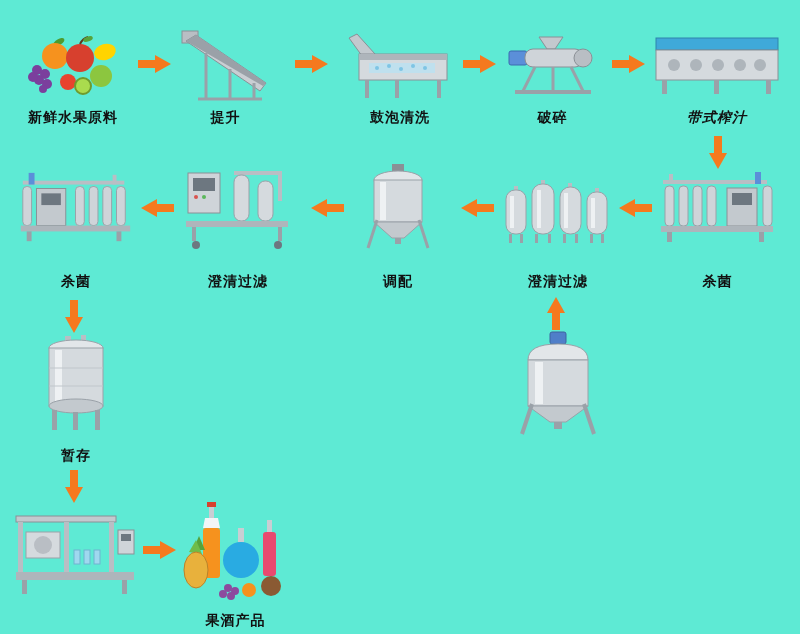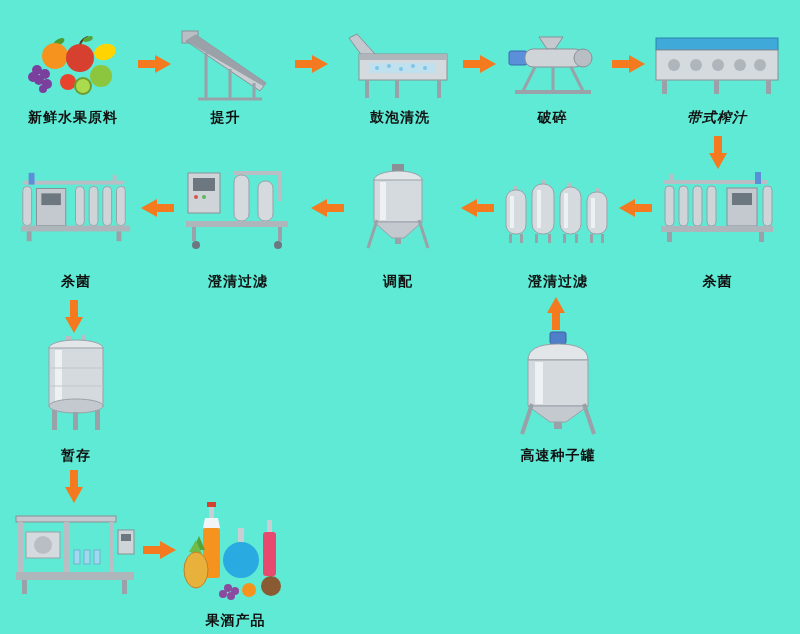--- a/index.html
+++ b/index.html
@@ -310,21 +310,20 @@
       <rect x="43" y="14" width="6" height="6" fill="#8a9096"></rect>
       <path d="M16 30 Q16 14 46 14 Q76 14 76 30 Z" fill="#e2e6e9" stroke="#9aa1a8"></path>
       <rect x="16" y="30" width="60" height="46" fill="#d5dade" stroke="#9aa1a8"></rect>
       <rect x="23" y="32" width="8" height="42" fill="#eef1f3"></rect>
       <polygon points="16,76 76,76 54,92 38,92" fill="#c3c9ce" stroke="#9aa1a8"></polygon>
       <rect x="42" y="92" width="8" height="7" fill="#9aa1a8"></rect>
       <line x1="20" y1="74" x2="10" y2="104" stroke="#9aa1a8" stroke-width="4"></line>
       <line x1="72" y1="74" x2="82" y2="104" stroke="#9aa1a8" stroke-width="4"></line>
     </svg>
   </div>
-  <div class="label" style="left:500px; top:446px; width:116px;">高速种子罐</div>
 
   <div class="arrow" style="left:64px; top:470px; width:20px; height:34px;">
     <svg viewBox="0 0 20 34">
       <polygon points="6,0 6,17 1,17 10,33 19,17 14,17 14,0" fill="#f5791e"></polygon>
     </svg>
   </div>
 
   <div class="node" style="left:12px; top:510px; width:125px; height:88px;">
     <svg viewBox="0 0 125 88">
       <rect x="4" y="6" width="100" height="6" fill="#c3c9ce" stroke="#8a9096"></rect>

